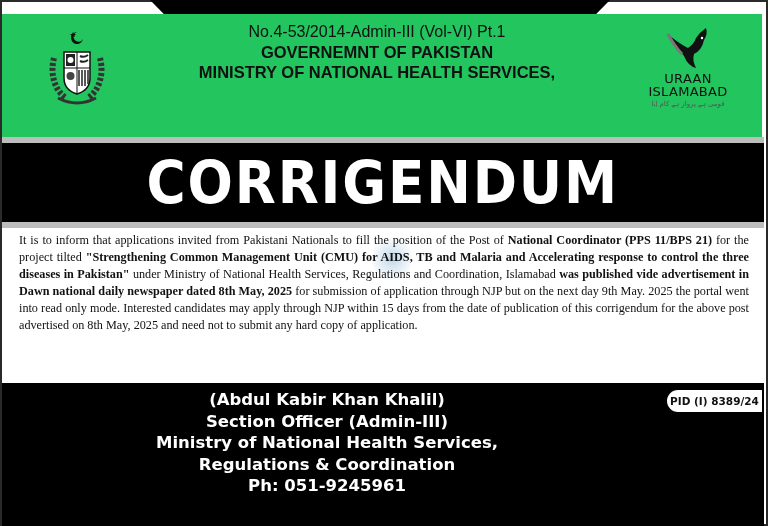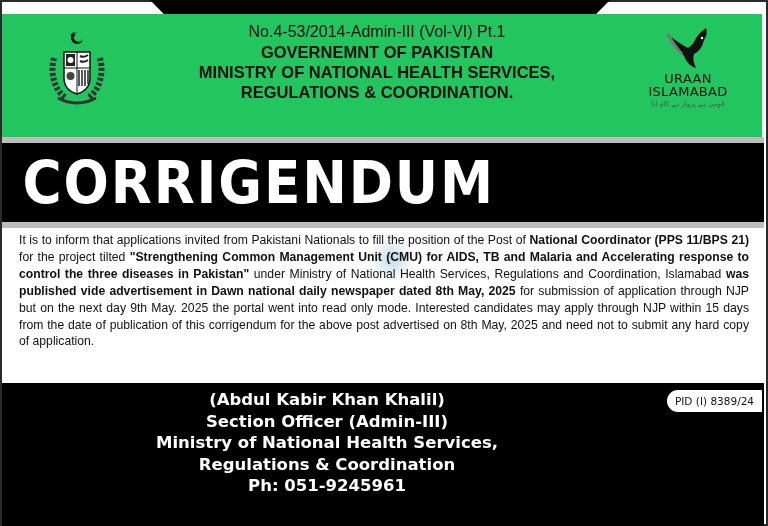--- a/index.html
+++ b/index.html
@@ -44,29 +44,29 @@
     .hdr-lines div { line-height: 20px; }
     .ref { font-size: 16px; font-weight: normal; }
     .hb { font-size: 16.5px; font-weight: bold; }
     .hb sup { font-size: 10px; }
     .gray-strip {
       position: absolute; left: 2px; width: 762px; height: 6px; background: #bdbdbd;
     }
     .band {
       position: absolute; left: 2px; top: 143px; width: 762px; height: 79px;
       background: #000;
-      display: flex; align-items: center; justify-content: flex-start;
+      display: flex; align-items: center; justify-content: center;
     }
     .band-title {
       color: #fff; font-family: "DejaVu Sans", sans-serif; font-weight: bold;
       font-size: 58px; letter-spacing: 2px; transform: scaleX(0.92);
     }
     .body-text {
       position: absolute; left: 19px; top: 232px; width: 730px;
-      font-family: Liberation Sans, sans-serif;
+      font-family: Liberation Serif, serif;
       font-size: 12.2px; line-height: 16.9px; color: #111;
       text-align: justify;
     }
     .body-text b { font-weight: bold; }
     .watermark {
       position: absolute; left: 372px; top: 234px; width: 40px; height: 50px;
       border-radius: 50%;
       background: radial-gradient(circle at 50% 50%, rgba(120,170,210,0.45), rgba(120,170,210,0) 70%);
     }
     .footer {
@@ -76,21 +76,21 @@
     .sig {
       position: absolute; left: 110px; top: 6px; width: 430px; text-align: center;
       color: #fff; font-family: "DejaVu Sans", sans-serif; font-weight: bold;
       font-size: 16.5px; line-height: 21.5px;
     }
     .sig sup { font-size: 9px; }
     .pid {
       position: absolute; left: 665px; top: 7px; width: 95px; height: 22px;
       background: #fff; color: #111;
       border-radius: 11px 0 0 11px;
-      font-family: "DejaVu Sans", sans-serif; font-weight: normal; font-size: 10.5px;
+      font-family: "DejaVu Sans", sans-serif; font-weight: bold; font-size: 10.5px;
       line-height: 22px; text-align: center;
     }
   </style>
 </head>
 <body>
 
 <div class="frame"></div>
 <div class="top-tab"></div>
 
 <div class="header">
@@ -106,21 +106,20 @@
     <path d="M34 28 q4 2 8 -1 M34 33 q4 2 8 -1" stroke="#222" stroke-width="2" fill="none"></path>
     <path d="M33 42 v16 M36 42 v16 M39 42 v16 M42 42 v14" stroke="#222" stroke-width="1.5"></path>
     <ellipse cx="24.5" cy="48" rx="4" ry="4" fill="#444"></ellipse>
     <path d="M12 70 Q31 80 50 70" stroke="#333" stroke-width="3" fill="none"></path>
   </svg>
 
   <div class="hdr-lines">
     <div class="ref">No.4-53/2014-Admin-III (Vol-VI) Pt.1</div>
     <div class="hb">GOVERNEMNT OF PAKISTAN</div>
     <div class="hb">MINISTRY OF NATIONAL HEALTH SERVICES,</div>
-    <div class="hb">REGULATIONS &amp; COORDINATION.</div>
   </div>
 
   <div class="uraan">
     <svg class="bird" width="60" height="46" viewBox="0 0 60 46">
       <path d="M12 10 Q20 22 26 30 Q30 40 38 42 Q34 34 36 28 Q44 24 46 14 Q50 8 48 2 Q42 6 38 12 Q36 18 30 22 Q22 18 12 10 Z" fill="#111"></path>
       <path d="M10 8 Q16 20 24 28" stroke="#777" stroke-width="3" fill="none"></path>
       <circle cx="44" cy="12" r="1.2" fill="#fff"></circle>
     </svg>
     <div class="u1">URAAN</div>
     <div class="u2">ISLAMABAD</div>

